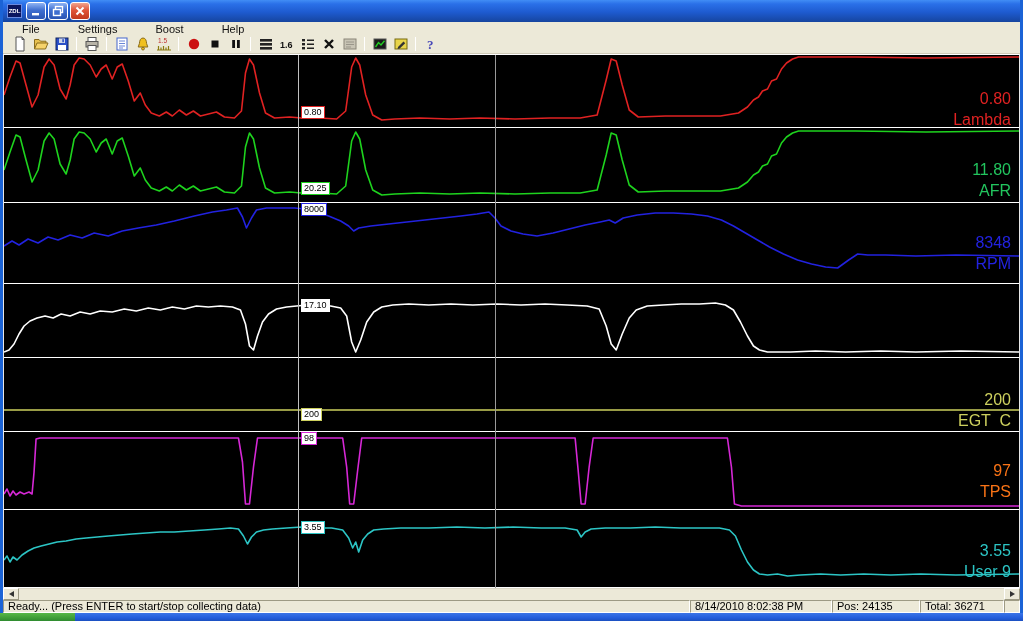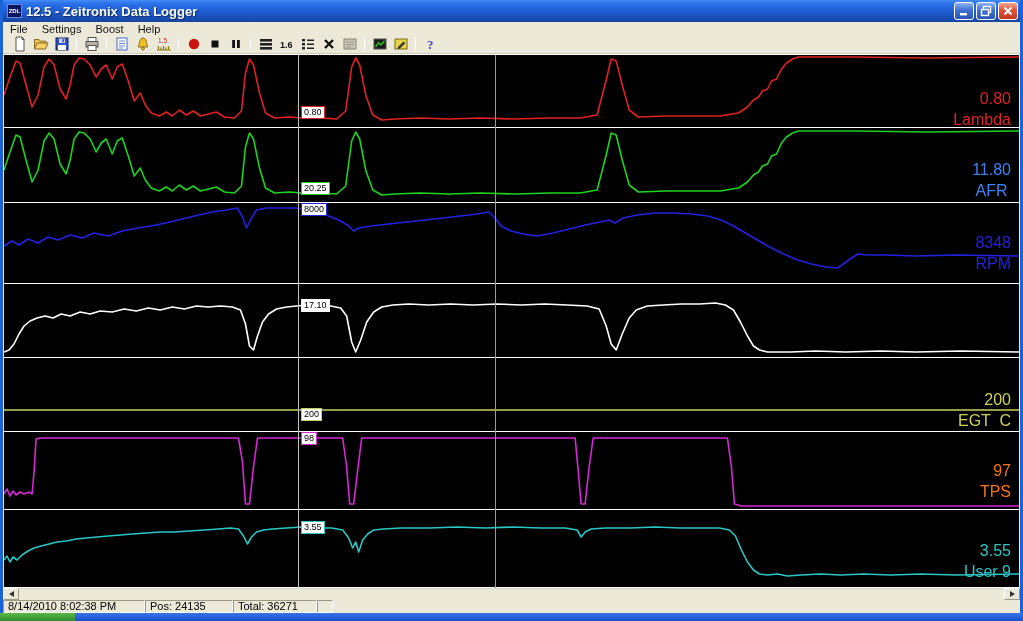--- a/index.html
+++ b/index.html
@@ -15,21 +15,21 @@
     display:flex; align-items:center; justify-content:center; border:1px solid #6a8ae0; margin-right:4px; }
   .title-text { color:#fff; font-weight:bold; font-size:13px; text-shadow:1px 1px 1px #0a2a6a; flex:1; white-space:nowrap; }
   .win-btns { display:flex; gap:2px; }
   .win-btn { width:20px; height:18px; border-radius:3px; border:1px solid #fff;
     background:linear-gradient(180deg,#8fb4f4 0%,#3f6fd0 45%,#2a55b4 100%); display:flex; align-items:center; justify-content:center; }
   .win-btn.close { background:linear-gradient(180deg,#f2a48e 0%,#e0563a 45%,#c23a1e 100%); }
   .win-btn svg { display:block; }
 
   
   .menubar { height:13px; display:flex; align-items:center; background:#ece9d8; font-size:11px; color:#111; }
-  .menu-item { padding:0 7px; cursor:default; }
+  .menu-item { padding:0 19px; cursor:default; }
   .toolbar { height:19px; display:flex; align-items:center; background:#ece9d8; padding-left:6px;
     border-bottom:1px solid #cfcab8; }
   .tb-btn { width:21px; height:18px; border:none; background:transparent; display:flex; align-items:center; justify-content:center; padding:0; }
   .tb-btn svg { display:block; }
   .tb-sep { width:1px; height:14px; background:#b8b4a0; border-right:1px solid #fff; margin:0 4px; }
 
   
   .chart-area { position:relative; width:1017px; height:534px; background:#000;
     border-top:1px solid #fff; border-left:1px solid #e8e8e8; border-right:1px solid #e8e8e8; }
   .strip { position:relative; width:100%; background:#000; border-bottom:1px solid #fff; }
@@ -60,21 +60,20 @@
   .task-rest { flex:1; background:linear-gradient(180deg,#3a74e8 0%,#245edb 60%,#1b4fc0 100%); }
 </style>
 </head>
 <body>
 
 <div class="screen">
   <div class="app">
 
     <div class="titlebar">
       <div class="app-icon">ZDL</div>
-      <div class="title-text">12.5 - Zeitronix Data Logger</div>
       <div class="win-btns">
         <div class="win-btn">
           <svg width="12" height="12" viewBox="0 0 12 12">
               <rect x="2" y="8" width="7" height="2.4" fill="#fff"></rect>
             </svg>
         </div>
         <div class="win-btn">
           <svg width="12" height="12" viewBox="0 0 12 12">
               <rect x="3.5" y="1.5" width="7" height="6" fill="none" stroke="#fff" stroke-width="1.4"></rect>
               <rect x="1.5" y="4.5" width="7" height="6" fill="#3f6fd0" stroke="#fff" stroke-width="1.4"></rect>
@@ -253,21 +252,21 @@
             <polyline points="0,40 6,22 12,6 16,8 22,30 28,52 34,40 40,12 45,4 50,10 56,34 62,44 66,30 70,10 75,3 80,4 86,10 92,22 97,14 102,10 108,24 113,12 118,9 124,26 130,46 136,38 141,50 147,58 155,61 162,57 168,61 175,55 182,60 189,56 196,61 204,59 212,57 220,62 230,63 237,56 241,18 245,4 249,10 255,38 261,58 270,63 285,62 297,63 315,63 332,64 341,56 347,12 351,3 355,10 361,40 368,60 377,65 390,64 415,63 445,64 475,63 510,64 545,63 575,63 592,60 601,25 606,4 611,6 617,30 624,55 633,62 660,61 690,61 715,61 733,58 742,52 748,45 753,42 757,36 762,34 766,26 771,24 776,14 781,8 787,4 793,2 850,2 920,3 1013,2" fill="none" stroke="#e02222" stroke-width="1.6" vector-effect="non-scaling-stroke" stroke-linejoin="round"></polyline>
           </svg>
           <div class="cbox" style="left: 297px; top: 51px; border-color: rgb(224, 34, 34);">0.80</div>
           <div class="ch-labels" style="color: rgb(224, 34, 34); top: calc(50% + 18px); transform: translateY(-50%);"><div>0.80</div><div>Lambda</div></div>
         </div>
         <div class="strip" style="height: 75px;">
           <svg viewBox="0 0 1013 74" preserveAspectRatio="none">
             <polyline points="0,42 6,24 12,7 16,9 22,32 28,54 34,42 40,13 45,5 50,11 56,36 62,46 66,32 70,11 75,4 80,5 86,11 92,24 97,15 102,11 108,26 113,13 118,10 124,28 130,48 136,40 141,52 147,60 155,63 162,59 168,63 175,57 182,62 189,58 196,63 204,61 212,59 220,64 230,65 237,58 241,19 245,5 249,11 255,40 261,60 270,65 285,64 297,65 315,65 332,66 341,58 347,13 351,4 355,11 361,42 368,62 377,67 390,66 415,65 445,66 475,65 510,66 545,65 575,65 592,62 601,27 606,5 611,7 617,32 624,57 633,64 660,63 690,63 715,63 733,60 742,54 748,47 753,44 757,38 762,36 766,28 771,26 776,15 781,9 787,5 793,3 850,3 920,4 1013,3" fill="none" stroke="#1ed31e" stroke-width="1.6" vector-effect="non-scaling-stroke" stroke-linejoin="round"></polyline>
           </svg>
           <div class="cbox" style="left: 297px; top: 54px; border-color: rgb(30, 211, 30);">20.25</div>
-          <div class="ch-labels" style="color: #3b82f6; top: calc(50% + 15px); transform: translateY(-50%); text-align: center;"><div>11.80</div><div>AFR</div></div>
+          <div class="ch-labels" style="color: #22c55e; top: calc(50% + 15px); transform: translateY(-50%);"><div>11.80</div><div>AFR</div></div>
         </div>
         <div class="strip" style="height: 81px;">
           <svg viewBox="0 0 1013 80" preserveAspectRatio="none">
             <polyline points="0,43 8,38 15,42 24,36 34,40 44,34 54,37 66,32 78,35 90,30 104,33 118,28 134,25 152,22 170,18 190,13 208,9 222,7 233,5 238,14 242,25 247,15 252,7 262,5 276,5 290,5 300,6 312,9 324,13 336,18 344,23 349,28 354,25 366,23 384,21 402,19 420,17 438,15 456,13 472,11 484,9 490,15 496,23 506,28 518,31 532,33 548,30 564,26 580,22 595,19 604,17 610,20 618,15 632,12 650,10 668,10 686,11 702,13 716,17 728,23 740,30 752,37 764,44 778,51 792,57 806,61 820,64 832,65 843,57 852,51 862,52 880,52 910,53 950,52 1013,53" fill="none" stroke="#2222e0" stroke-width="1.6" vector-effect="non-scaling-stroke" stroke-linejoin="round"></polyline>
           </svg>
           <div class="cbox" style="left: 297px; top: 0px; border-color: rgb(34, 34, 224);">8000</div>
           <div class="ch-labels" style="color: rgb(34, 34, 224); top: calc(50% + 10px); transform: translateY(-50%);"><div>8348</div><div>RPM</div></div>
         </div>
         <div class="strip" style="height: 74px;">
           <svg viewBox="0 0 1013 73" preserveAspectRatio="none">
@@ -304,20 +303,21 @@
       <div class="sb-btn">
           <span class="tri-l"></span>
         </div>
       <div class="sb-track"></div>
       <div class="sb-btn">
           <span class="tri-r"></span>
         </div>
     </div>
 
     <div class="statusbar">
+      <div class="sb-panel sb-msg">Ready... (Press ENTER to start/stop collecting data)</div>
     <div class="sb-panel" style="width: 142px;">8/14/2010 8:02:38 PM</div>
         <div class="sb-panel" style="width: 88px;">Pos: 24135</div>
         <div class="sb-panel" style="width: 84px;">Total: 36271</div>
         <div class="sb-panel" style="width: 16px;"></div>
       </div>
   </div>
 
   <div class="taskbar">
     <div class="start-frag" style="width: 75px;"></div>
     <div class="task-rest"></div>

